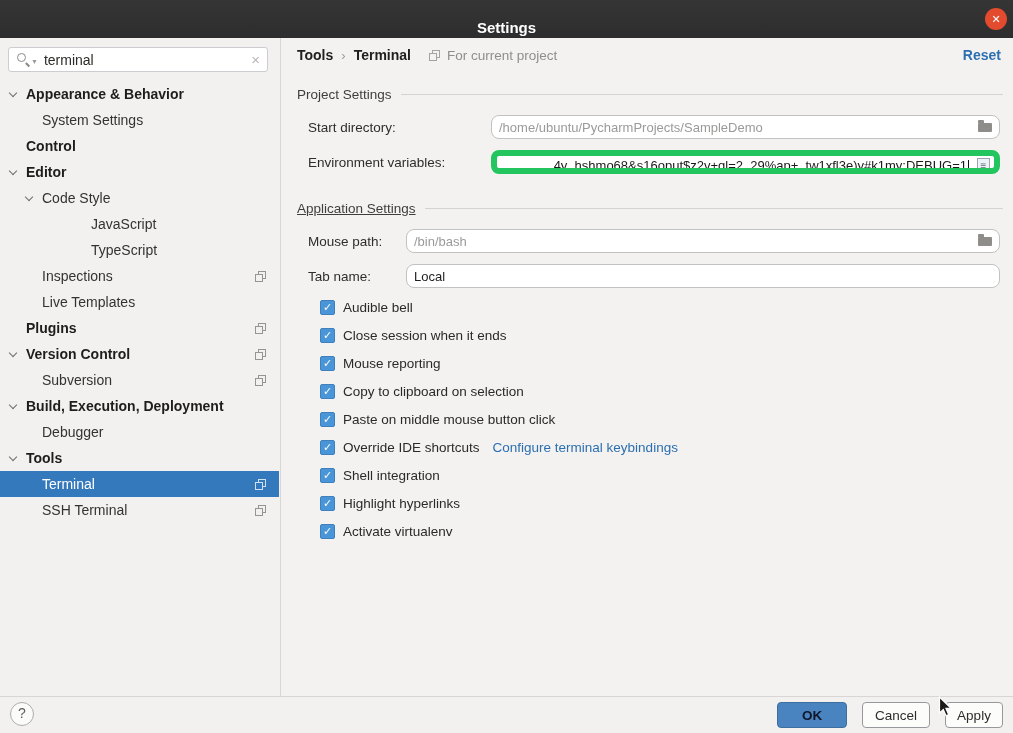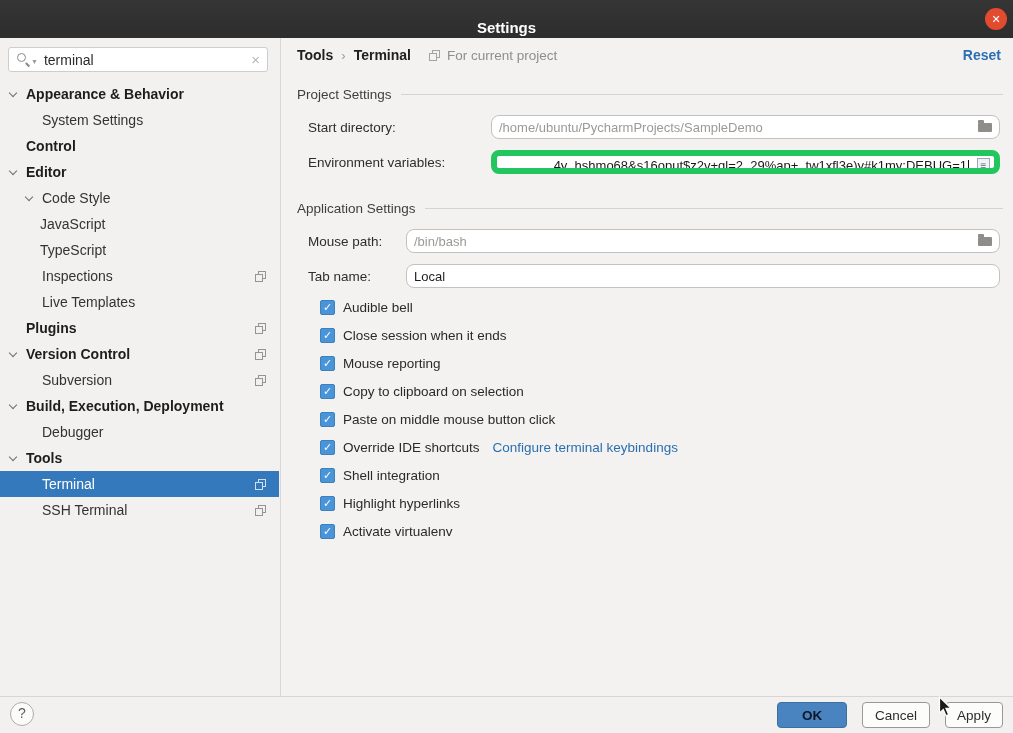--- a/index.html
+++ b/index.html
@@ -24,21 +24,21 @@
   .mag::after{content:"";position:absolute;left:9.5px;top:10px;width:4.5px;height:1.5px;background:#8a8a8a;transform:rotate(45deg);transform-origin:left center;}
   .magarrow{font-size:7px;color:#9a9a9a;margin:4px 6px 0 0;flex:none;}
   .searchtext{flex:1;font-size:14px;color:#2c2b2a;}
   .clearx{color:#b9b8b7;font-size:15px;flex:none;}
   
   .tree{position:absolute;top:43px;left:0;right:1px;}
   .trow{position:relative;height:26px;display:flex;align-items:center;font-size:14px;color:#343332;}
   .trow.bold .tlabel{font-weight:bold;color:#1e1d1c;}
   .trow.lvl0 .tlabel{margin-left:26px;}
   .trow.lvl1 .tlabel{margin-left:42px;}
-  .trow.lvl2 .tlabel{margin-left:40px;}
+  .trow.lvl2 .tlabel{margin-left:91px;}
   .chev{position:absolute;width:9px;height:9px;top:9px;}
   .lvl0 .chev{left:9px;}
   .lvl1 .chev{left:25px;}
   .chev::before{content:"";position:absolute;left:1px;top:0px;width:5px;height:5px;border-right:1.5px solid #6e6d6c;border-bottom:1.5px solid #6e6d6c;transform:rotate(45deg);}
   .copyic{position:absolute;right:13px;top:8px;width:11px;height:11px;}
   .copyic::before{content:"";position:absolute;right:0;top:0;width:6px;height:6px;border:1px solid #969594;}
   .copyic::after{content:"";position:absolute;left:0;bottom:0;width:6px;height:6px;border:1px solid #969594;background:#f2f1f0;}
   .trow.selected{background:#3579bd;}
   .trow.selected .tlabel{color:#fff;font-weight:normal;}
   .trow.selected .copyic::before{border-color:#cfe0f0;}
@@ -48,21 +48,21 @@
   .crumb{font-size:14px;font-weight:bold;color:#21201f;}
   .crumbsep{color:#9b9a99;margin:0 8px;font-size:13px;}
   .scopeic{margin-left:18px;opacity:.8;position:relative;width:11px;height:11px;}
   .scopeic::before{content:"";position:absolute;right:0;top:0;width:6px;height:6px;border:1px solid #91908f;}
   .scopeic::after{content:"";position:absolute;left:0;bottom:0;width:6px;height:6px;border:1px solid #91908f;background:#f3f2f1;}
   .scopetext{margin-left:7px;font-size:13.5px;color:#8f8e8d;}
   .reset{position:absolute;right:12px;font-size:14px;font-weight:bold;color:#2c6fb0;cursor:pointer;}
   
   .sect{display:flex;align-items:center;margin:12px 10px 0 16px;height:20px;font-size:13.5px;color:#3f3e3d;}
   .sect .line{flex:1;height:1px;background:#d4d3d1;margin-left:9px;}
-  .sect2{margin-top:24px;}
+  .sect2{margin-top:24px;text-decoration:underline;}
   .frow{display:flex;align-items:center;margin:11px 13px 0 27px;height:24px;}
   .flabel{font-size:13.5px;color:#2e2d2c;flex:none;}
   .w183{width:183px;}
   .w98{width:98px;}
   .input{flex:1;height:24px;box-sizing:border-box;background:#fff;border:1px solid #c3c2c1;border-radius:8px;
     display:flex;align-items:center;padding:0 7px;font-size:13px;color:#1f1e1d;position:relative;}
   .muted{color:#9b9a99;}
   .spacer{flex:1;}
   .folder{width:14px;height:9px;background:#8e8d89;border-radius:1px;position:relative;flex:none;margin-left:6px;}
   .folder::before{content:"";position:absolute;top:-3px;left:0;width:6px;height:3px;background:#8e8d89;border-radius:1px 1px 0 0;}

